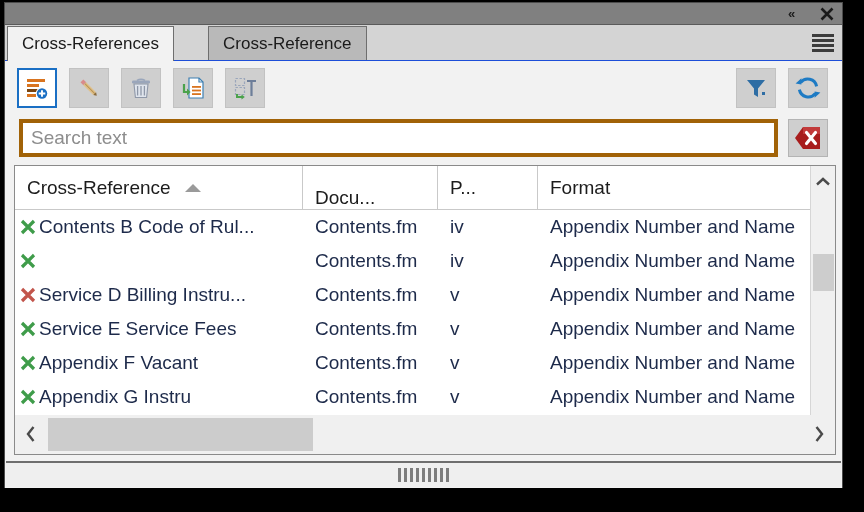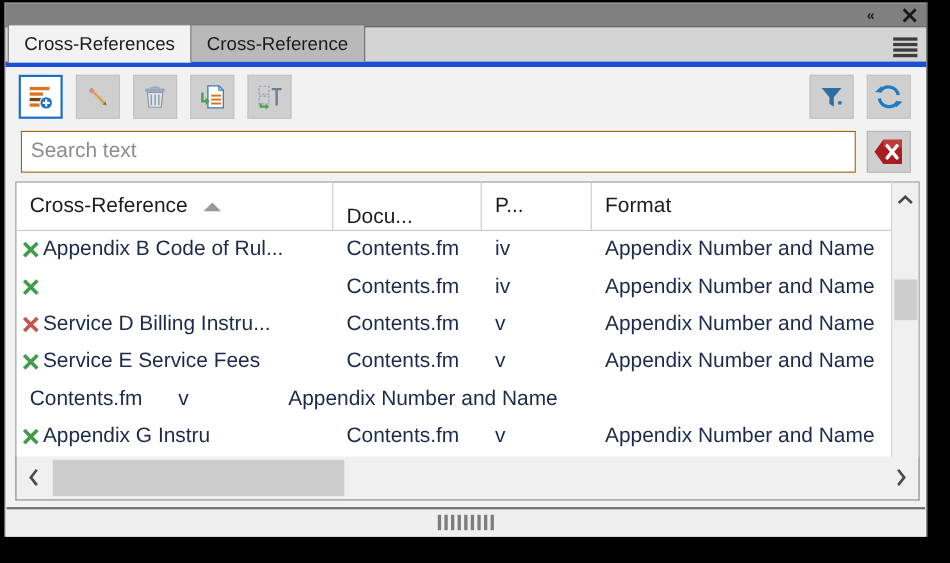--- a/index.html
+++ b/index.html
@@ -52,25 +52,26 @@
     user-select: none;
   }
   .tb-collapse { font-size: 13px; letter-spacing: -1px; font-weight: bold; }
   .tb-close svg { display: block; }
 
   
   .tabstrip {
     position: relative;
     height: 36px;
     background: #d4d4d4;
-    border-bottom: 5px solid #1d4ed8;
+    border-bottom: 1px solid #1d4ed8;
     box-sizing: border-box;
     display: flex;
     align-items: flex-end;
     padding-left: 2px;
+    gap: 35px;
   }
   .tab {
     position: relative;
     height: 34px;
     box-sizing: border-box;
     display: flex; align-items: center;
     padding: 0 14px;
     font-size: 17px;
     color: #1a1a1a;
     border: 1px solid #6e6e6e;
@@ -146,21 +147,21 @@
     display: flex;
     align-items: center;
     padding: 0 14px 0 14px;
     height: 46px;
   }
   .search-input {
     flex: 1;
     height: 38px;
     box-sizing: border-box;
     background: #ffffff;
-    border: 1px solid #a16207;
+    border: 4px solid #a16207;
     font-size: 19px;
     color: #8d8d8d;
     padding: 0 8px;
     font-family: "Liberation Sans", sans-serif;
     outline: none;
   }
   .search-input::placeholder { color: #8d8d8d; opacity: 1; }
   .clear-btn {
     width: 40px; height: 38px;
     margin-left: 10px;
@@ -454,21 +455,21 @@
             </div>
           </div>
 
           <div class="tbody">
 
             <div class="trow">
               <div class="td name c-name">
                 <svg class="xicon" width="18" height="18" viewBox="0 0 18 18">
                   <path d="M3 3 L15 15 M15 3 L3 15" stroke="#3f9c4a" stroke-width="3.2" stroke-linecap="butt"></path>
                 </svg>
-                <span>Appendix B Code of Rul...</span>
+                <span>Contents B Code of Rul...</span>
               </div>
               <div class="td c-doc">Contents.fm</div>
               <div class="td c-page">iv</div>
               <div class="td c-fmt">Appendix Number and Name</div>
             </div>
 
             <div class="trow">
               <div class="td name c-name">
                 <svg class="xicon" width="18" height="18" viewBox="0 0 18 18">
                   <path d="M3 3 L15 15 M15 3 L3 15" stroke="#3f9c4a" stroke-width="3.2" stroke-linecap="butt"></path>
@@ -497,20 +498,26 @@
                   <path d="M3 3 L15 15 M15 3 L3 15" stroke="#3f9c4a" stroke-width="3.2" stroke-linecap="butt"></path>
                 </svg>
                 <span>Service E Service Fees</span>
               </div>
               <div class="td c-doc">Contents.fm</div>
               <div class="td c-page">v</div>
               <div class="td c-fmt">Appendix Number and Name</div>
             </div>
 
             <div class="trow">
+              <div class="td name c-name">
+                <svg class="xicon" width="18" height="18" viewBox="0 0 18 18">
+                  <path d="M3 3 L15 15 M15 3 L3 15" stroke="#3f9c4a" stroke-width="3.2" stroke-linecap="butt"></path>
+                </svg>
+                <span>Appendix F Vacant</span>
+              </div>
               <div class="td c-doc">Contents.fm</div>
               <div class="td c-page">v</div>
               <div class="td c-fmt">Appendix Number and Name</div>
             </div>
 
             <div class="trow">
               <div class="td name c-name">
                 <svg class="xicon" width="18" height="18" viewBox="0 0 18 18">
                   <path d="M3 3 L15 15 M15 3 L3 15" stroke="#3f9c4a" stroke-width="3.2" stroke-linecap="butt"></path>
                 </svg>

